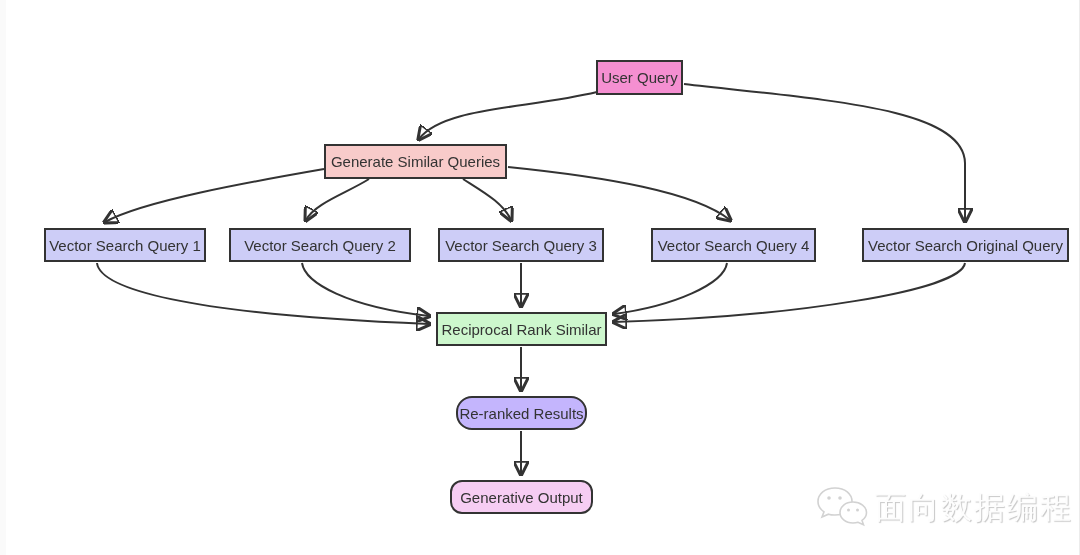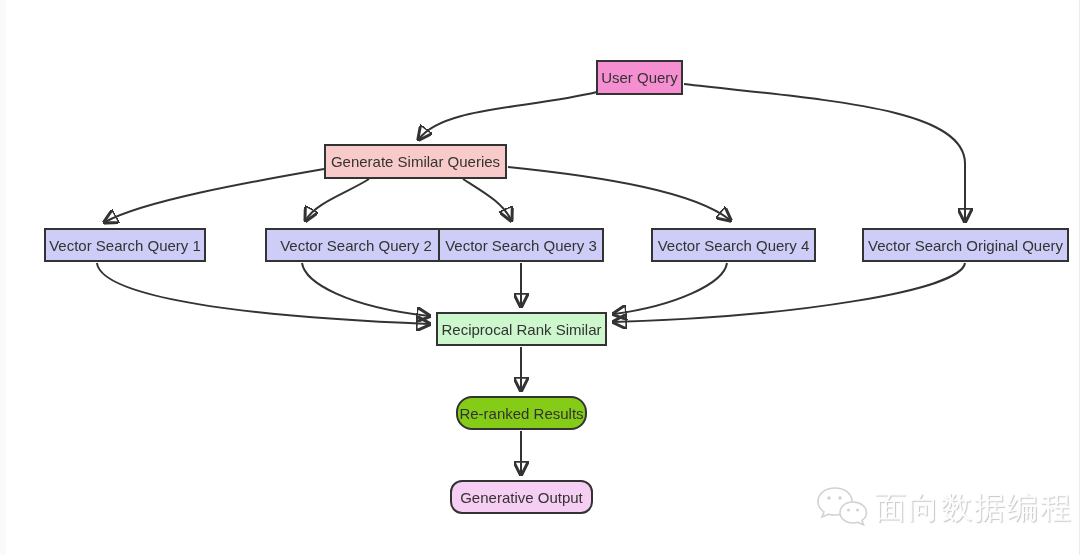--- a/index.html
+++ b/index.html
@@ -40,21 +40,21 @@
     align-items: center;
     justify-content: center;
     color: #333333;
     font-size: 15px;
     white-space: nowrap;
   }
   .fill-userquery   { background: #f58fd1; }
   .fill-generate    { background: #f8cbca; }
   .fill-vector      { background: #cdcdf7; }
   .fill-fusion      { background: #cdf7cd; }
-  .fill-reranked    { background: #84cc16; border-radius: 16px; }
+  .fill-reranked    { background: #c4b5fd; border-radius: 16px; }
   .fill-generative  { background: #f6cdf3; }
 
   .watermark {
     position: absolute;
     right: 6px;
     bottom: 24px;
     z-index: 3;
     display: flex;
     align-items: center;
     gap: 4px;
@@ -93,21 +93,21 @@
     <path d="M 515,347 L 515,390" marker-end="url(#arrow)"></path>
     <path d="M 515,431 L 515,474" marker-end="url(#arrow)"></path>
   </svg>
 
   <div class="node fill-userquery" style="left:590px; top:60px; width:87px; height:35px;">User Query</div>
 
   <div class="node fill-generate" style="left:318px; top:144px; width:183px; height:35px;">Generate Similar Queries</div>
 
   <div class="node fill-vector" style="left:12px; top:228px; width:162px; height:34px;margin-left:26px;">Vector Search Query 1</div>
 
-  <div class="node fill-vector" style="left:223px; top:228px; width:182px; height:34px;margin-left:36px;">Vector Search Query 2</div>
+  <div class="node fill-vector" style="left:223px; top:228px; width:182px; height:34px;">Vector Search Query 2</div>
 
   <div class="node fill-vector" style="left:432px; top:228px; width:166px; height:34px;">Vector Search Query 3</div>
 
   <div class="node fill-vector" style="left:645px; top:228px; width:165px; height:34px;">Vector Search Query 4</div>
 
   <div class="node fill-vector" style="left:856px; top:228px; width:207px; height:34px;">Vector Search Original Query</div>
 
   <div class="node fill-fusion" style="left:430px; top:312px; width:171px; height:34px;">Reciprocal Rank Similar</div>
 
   <div class="node fill-reranked" style="left:450px; top:396px; width:131px; height:34px;">Re-ranked Results</div>

